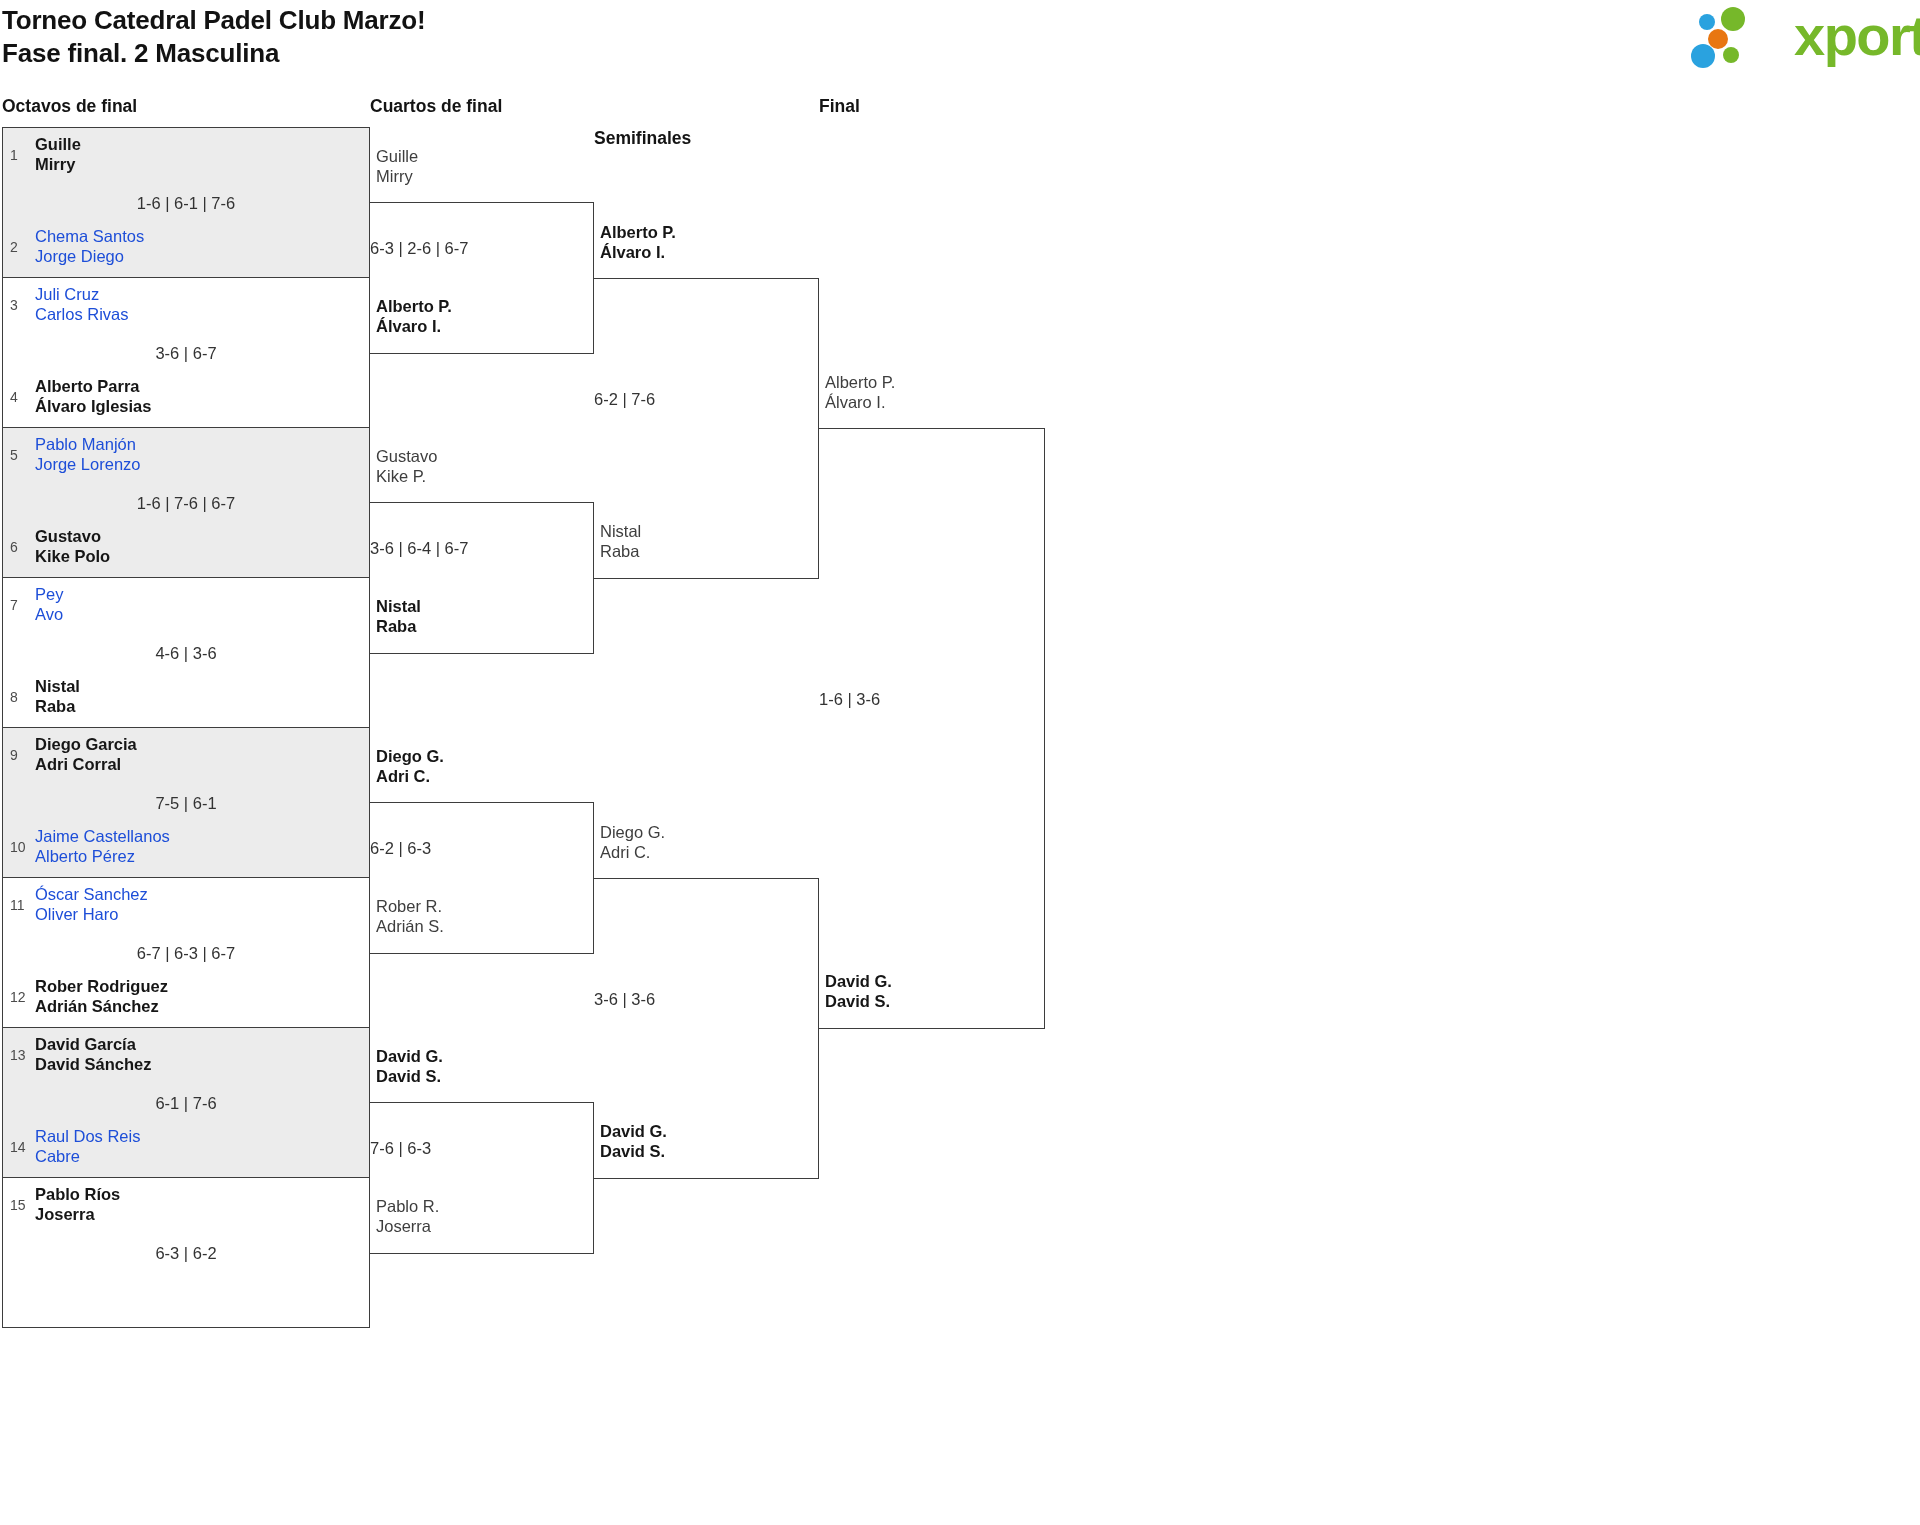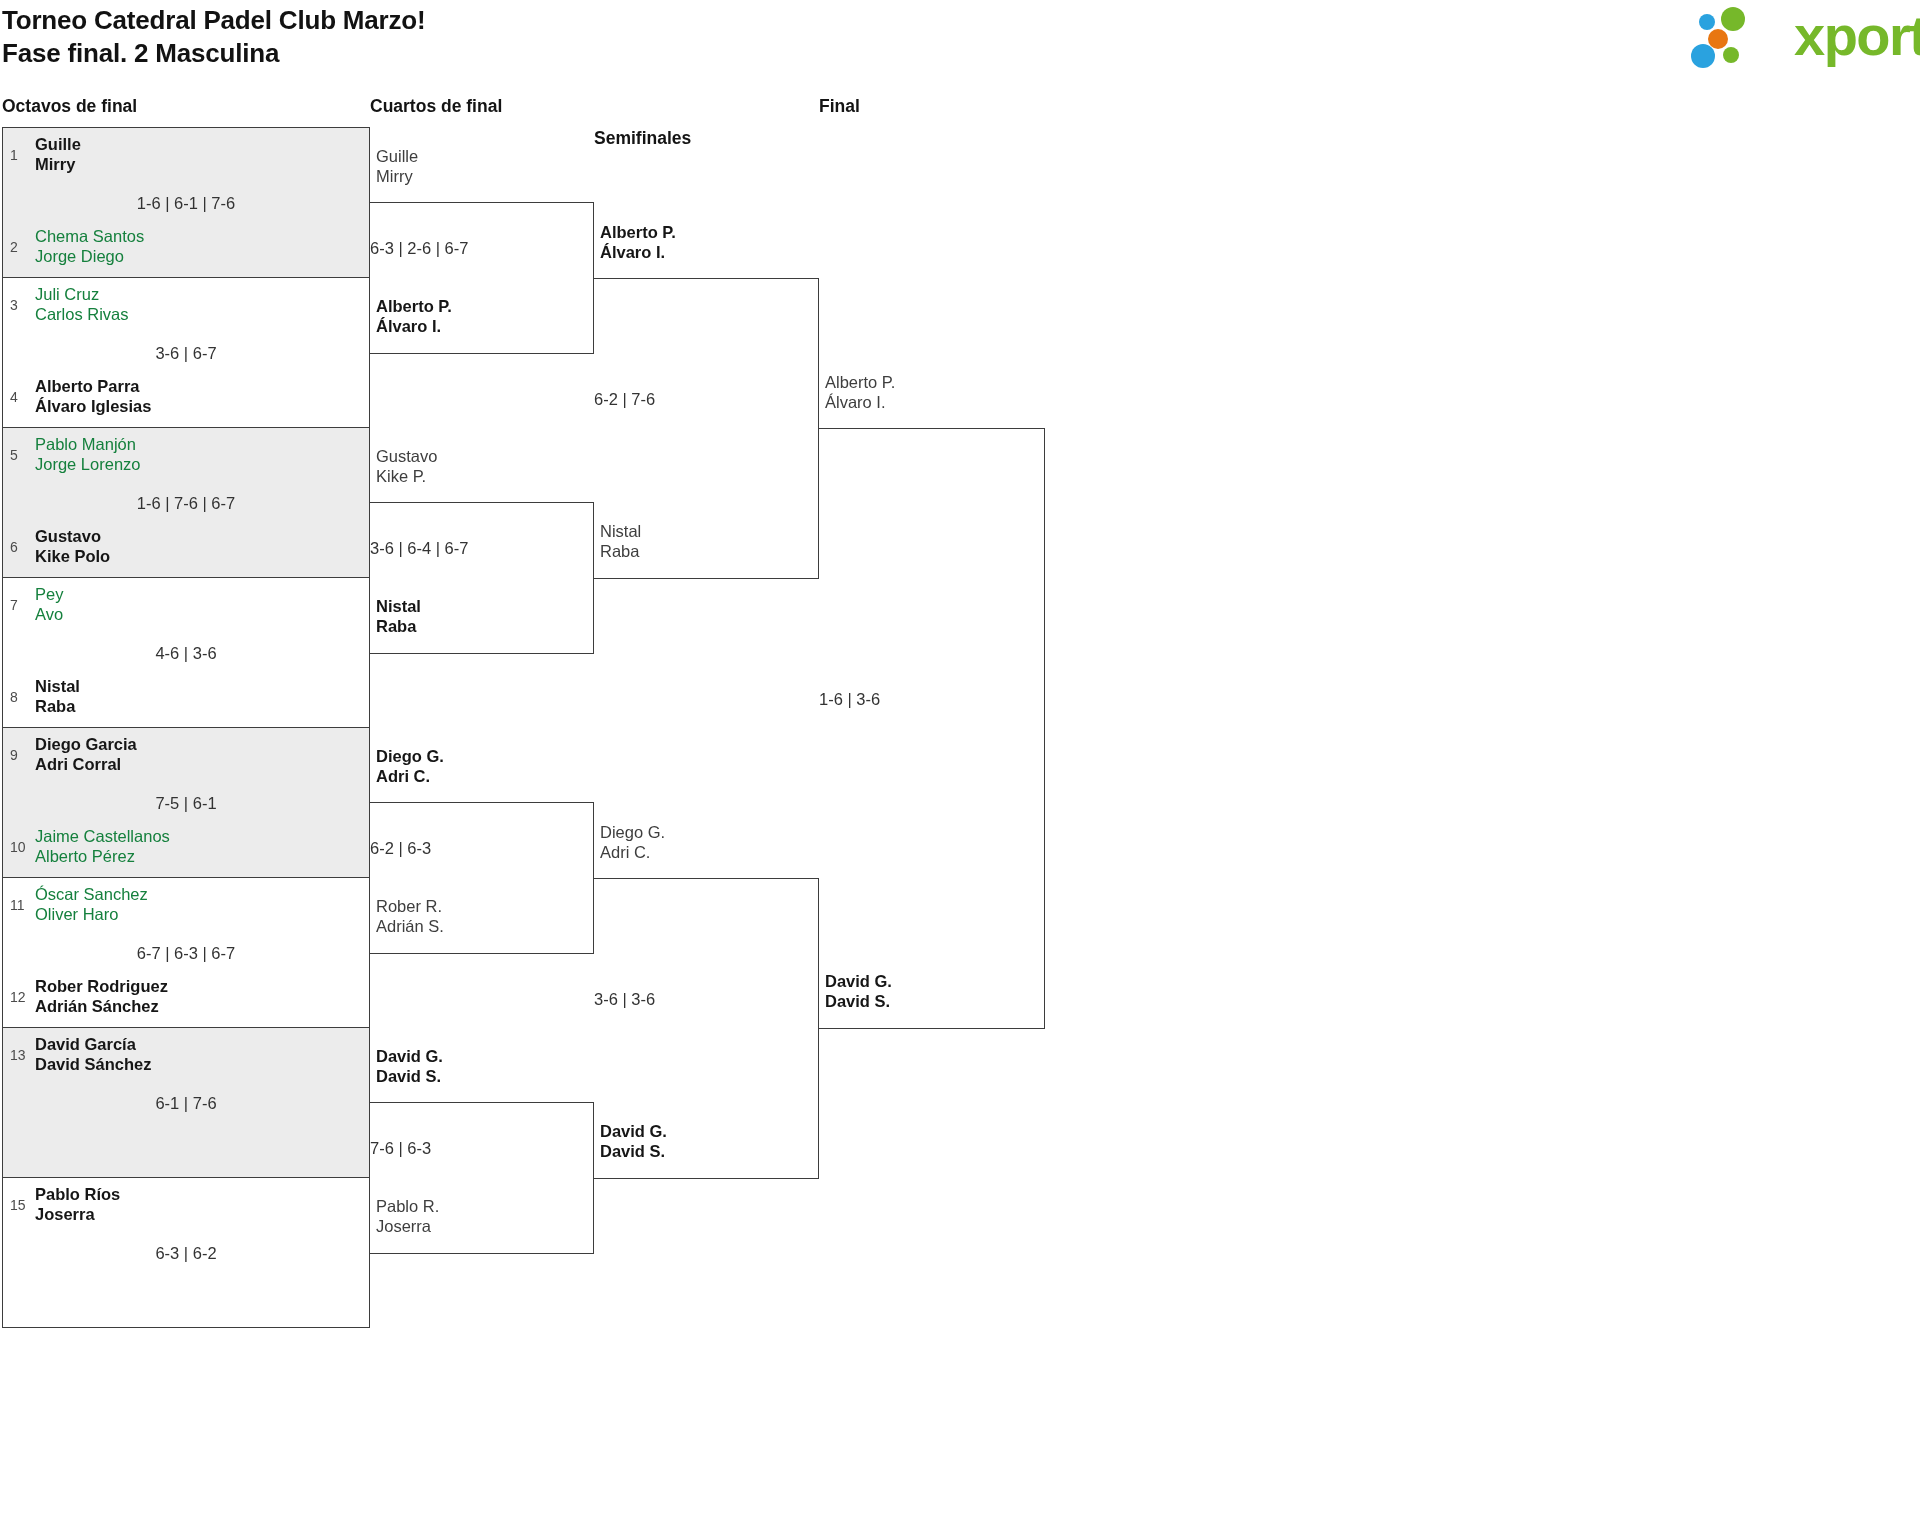--- a/index.html
+++ b/index.html
@@ -29,21 +29,21 @@
   .rh3{left:819px;width:226px;}
   
   .obox{position:absolute;left:2px;width:368px;height:151px;border:1px solid #3d3d3d;box-sizing:border-box;background:#fff;}
   .obox.alt{background:#ececec;}
   .o0{top:127px}.o1{top:277px}.o2{top:427px}.o3{top:577px}
   .o4{top:727px}.o5{top:877px}.o6{top:1027px}.o7{top:1177px}
   .trow{position:absolute;left:7px;right:6px;display:flex;align-items:center;gap:5px;}
   .trow.t1{top:7px;}
   .trow.t2{bottom:11px;}
   .seed{flex:none;width:20px;font-size:14px;color:#4b4b4b;}
-  .tname{font-size:16.5px;line-height:19.5px;color:#15803d;}
+  .tname{font-size:16.5px;line-height:19.5px;color:#1d4ed8;}
   .trow.b .tname{font-weight:700;color:#161616;}
   .oscore{position:absolute;left:0;right:0;top:50%;transform:translateY(-50%);
     text-align:center;font-size:16.5px;color:#333;}
   
   .rect{position:absolute;border:1px solid #3d3d3d;border-left:none;box-sizing:border-box;}
   .qf{left:370px;width:224px;height:152px;}
   .q0{top:202px}.q1{top:502px}.q2{top:802px}.q3{top:1102px}
   .sf{left:594px;width:225px;height:301px;}
   .s0{top:278px}.s1{top:878px}
   .ff{left:819px;width:226px;height:601px;top:428px;}
@@ -147,20 +147,24 @@
       <span class="tname"><span>Rober Rodriguez</span><br><span>Adrián Sánchez</span></span>
     </div>
   </div>
 
   <div class="obox alt o6">
     <div class="trow t1 b">
       <span class="seed">13</span>
       <span class="tname"><span>David García</span><br><span>David Sánchez</span></span>
     </div>
     <div class="oscore">6-1 | 7-6</div>
+    <div class="trow t2">
+      <span class="seed">14</span>
+      <span class="tname"><span>Raul Dos Reis</span><br><span>Cabre</span></span>
+    </div>
   </div>
 
   <div class="obox o7">
     <div class="trow t1 b">
       <span class="seed">15</span>
       <span class="tname"><span>Pablo Ríos</span><br><span>Joserra</span></span>
     </div>
     <div class="oscore">6-3 | 6-2</div>
   </div>
 

